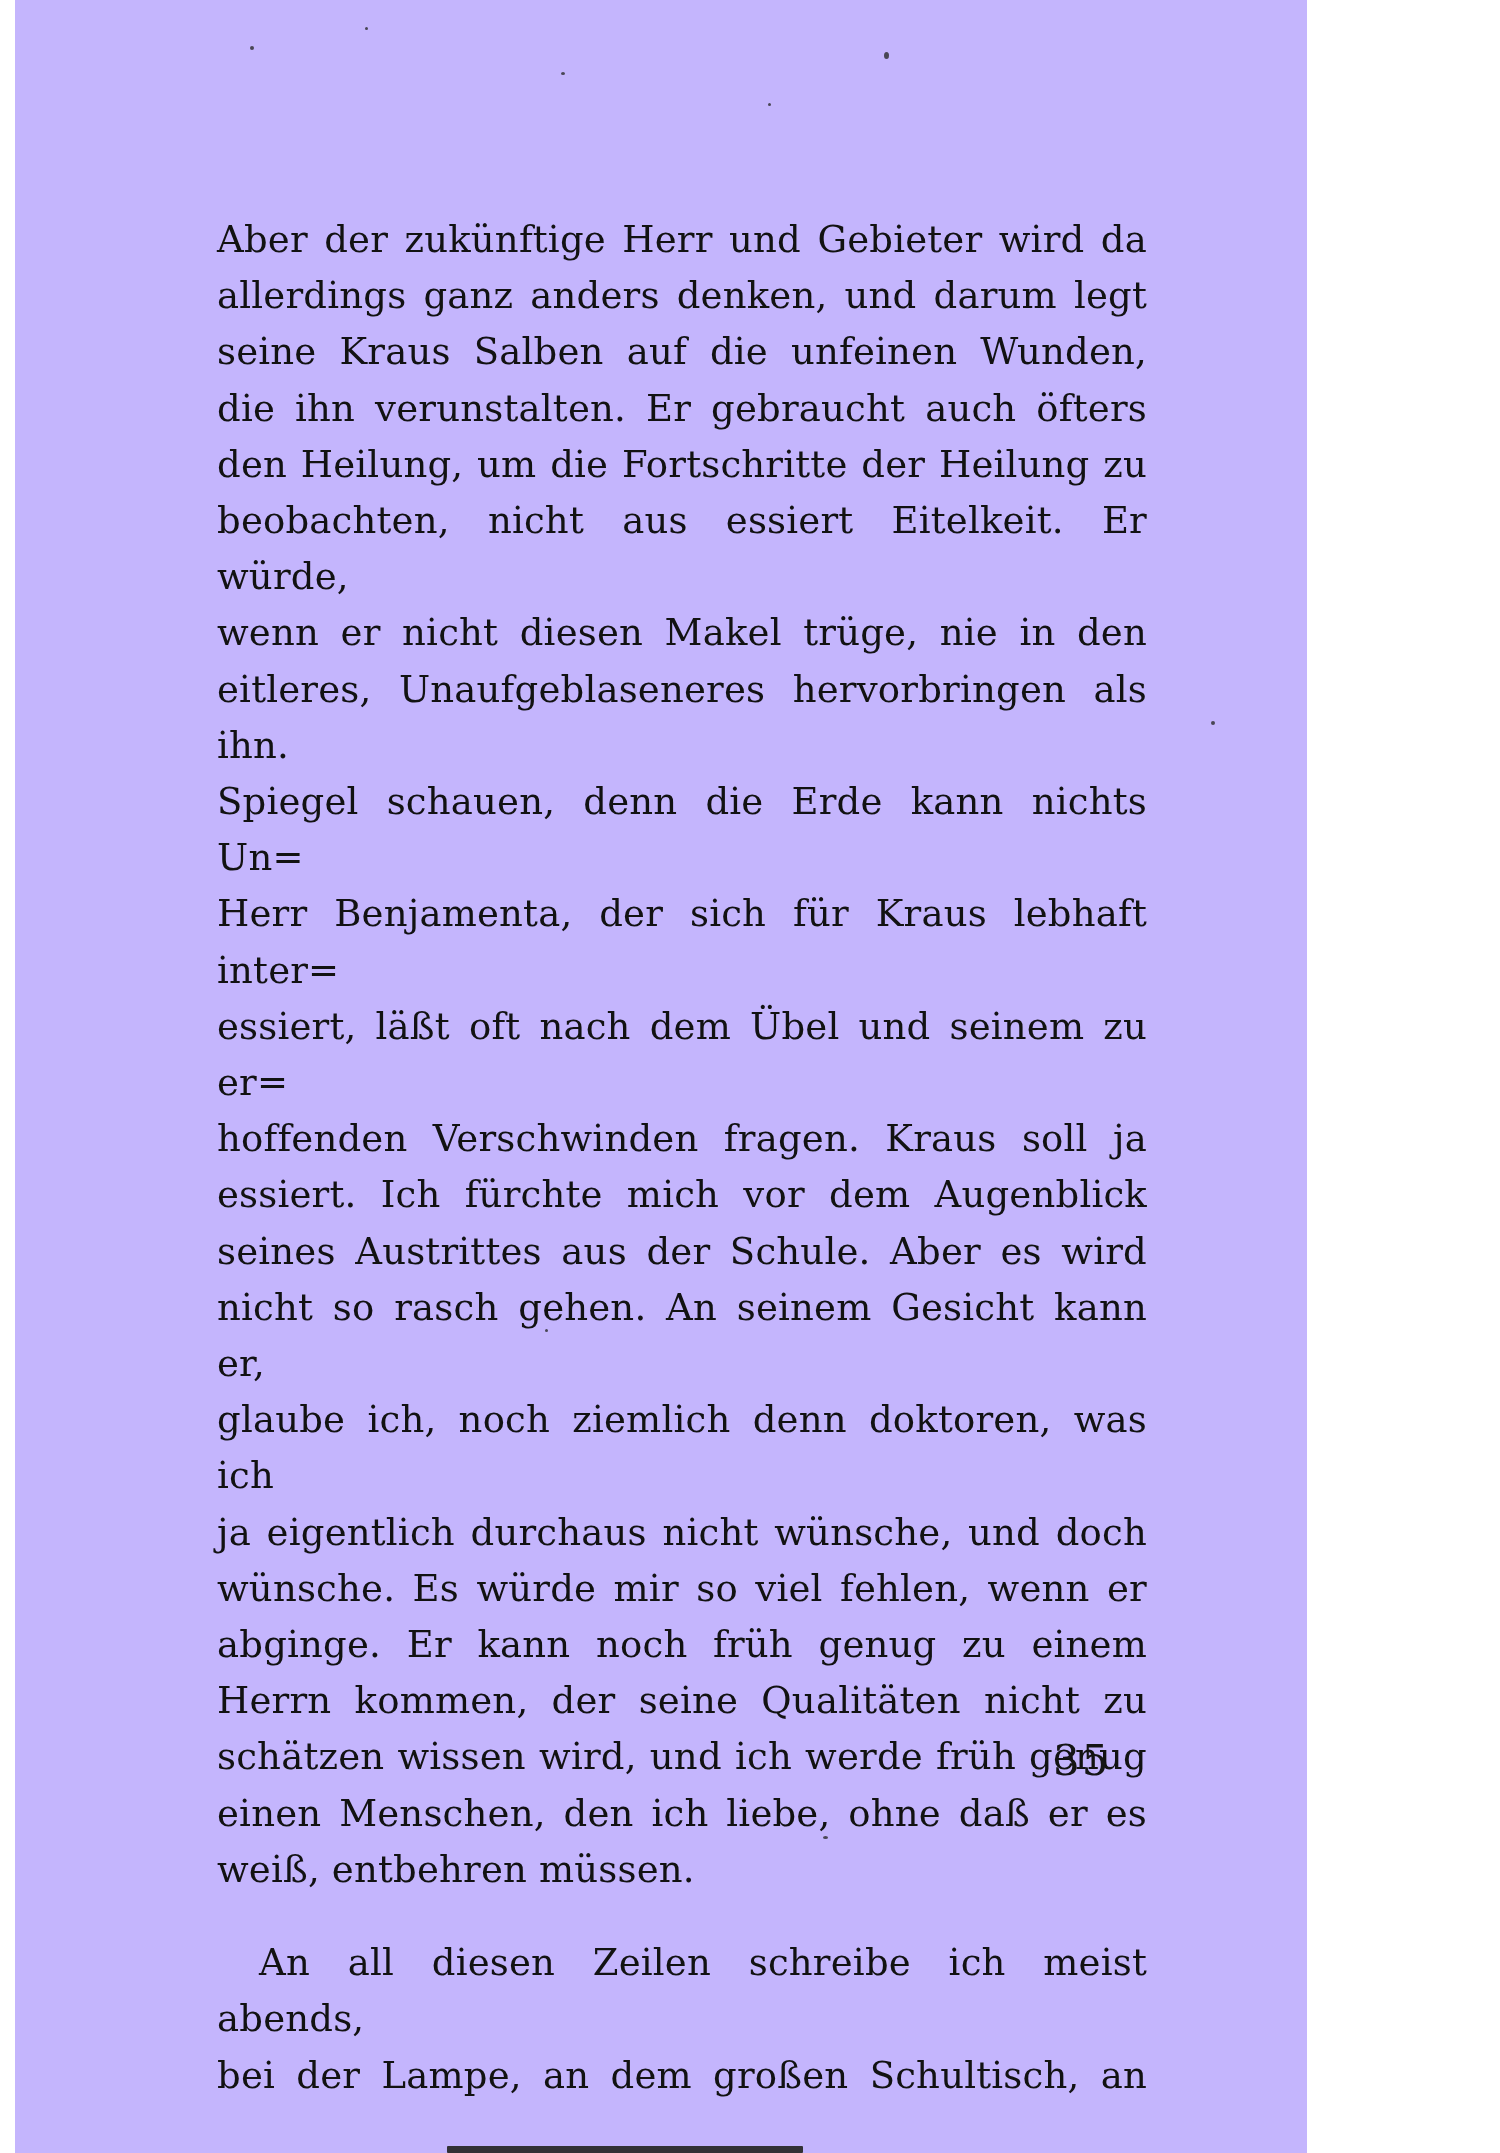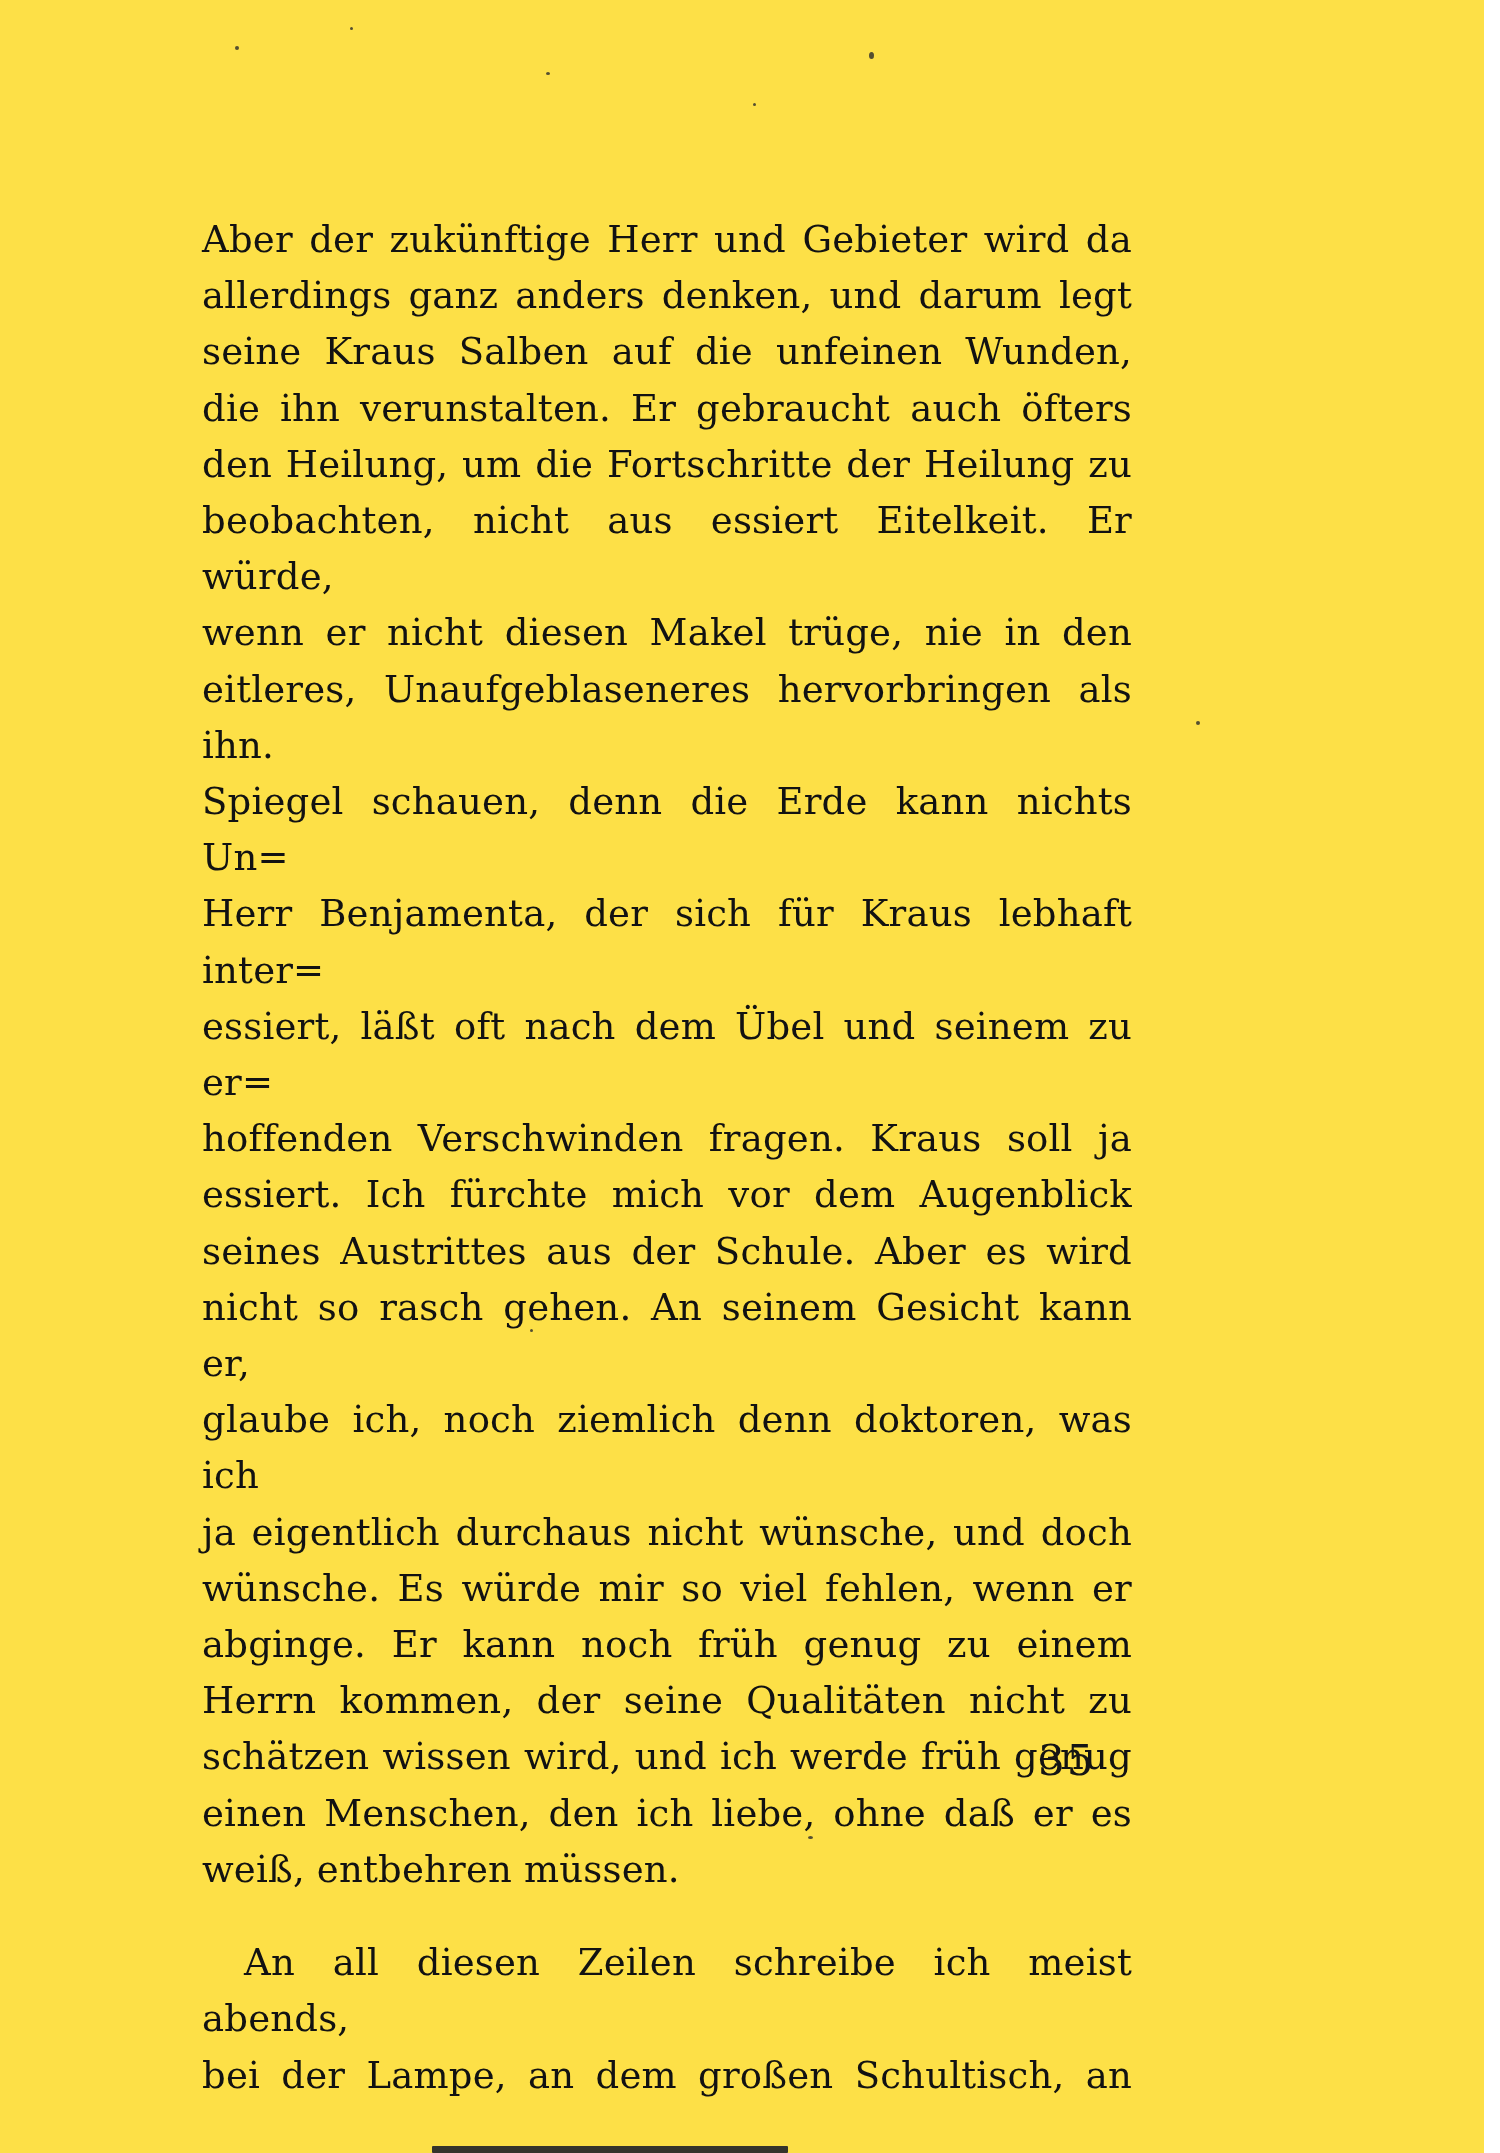--- a/index.html
+++ b/index.html
@@ -2,26 +2,27 @@
 <html><head>
 <meta charset="utf-8">
 <style>
   html, body {
     margin: 0;
     padding: 0;
     background: #ffffff;
   }
   .page {
     position: relative;
-    width: 1484px;
+    width: 1292px;
     height: 2153px;
-    background: #fde047;
+    background: #c4b5fd;
     overflow: hidden;
     font-family: "DejaVu Serif", "Liberation Serif", serif;
     color: #121212;
+    margin-left: 15px;
   }
   .textblock {
     position: absolute;
     left: 202px;
     top: 212px;
     width: 930px;
   }
   .para { margin: 0; padding: 0; }
   .para + .para { margin-top: 37px; }
   .line {

